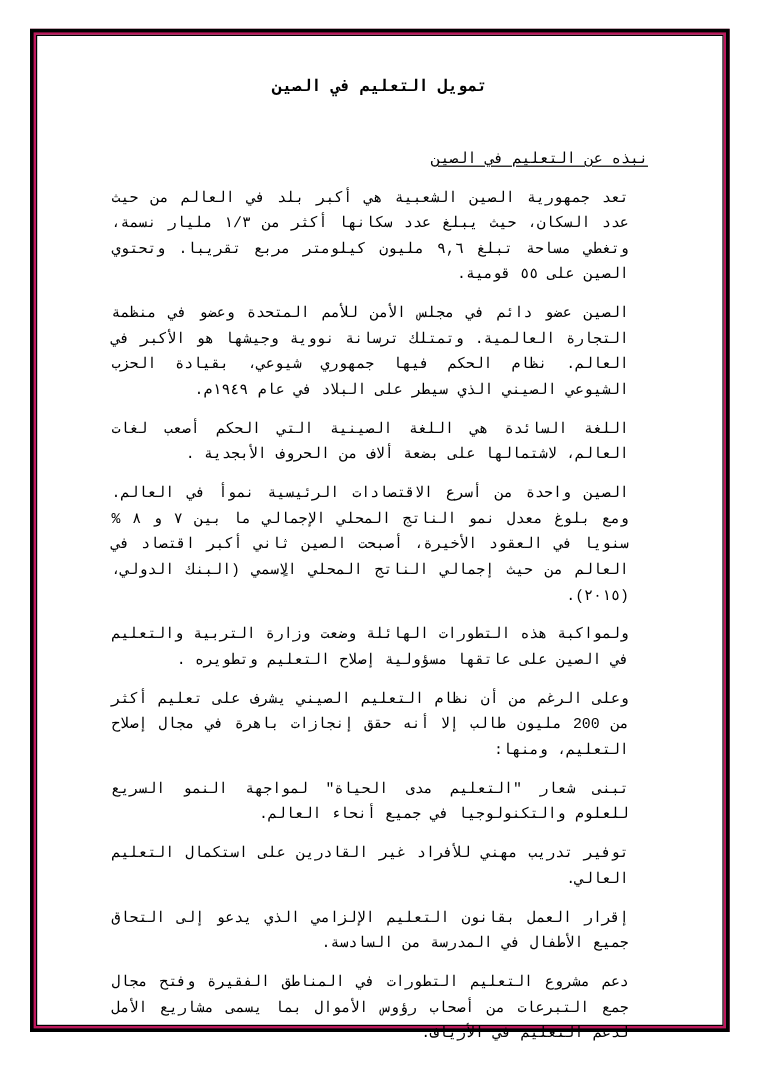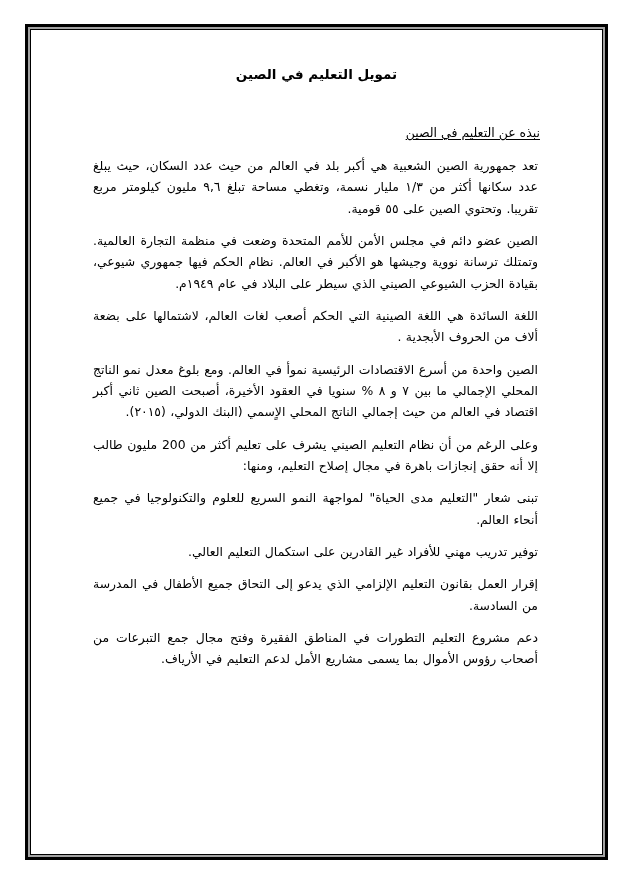--- a/index.html
+++ b/index.html
@@ -17,21 +17,22 @@
   }
 
   .page {
     position: absolute;
     left: 25px;
     top: 24px;
     width: 583px;
     height: 836px;
     box-sizing: border-box;
     border: 3px solid #000000;
-    background: #a3a3a3;
+    background: #be185d;
+    font-family: Liberation Mono, monospace;
   }
   .page-inner {
     position: absolute;
     left: 2px;
     top: 2px;
     right: 2px;
     bottom: 2px;
     border: 1px solid #000000;
     box-sizing: border-box;
     background: #ffffff;
@@ -65,21 +66,21 @@
     margin: 0 0 12px 0;
   }
   .section-heading span {
     text-decoration: underline;
     text-underline-offset: 2px;
   }
 
   p.para {
     font-size: 12.4px;
     line-height: 1.72;
-    margin: 0 2px 11px 0;
+    margin: 0 16px 11px 0;
     text-align: justify;
     text-align-last: right;
     word-spacing: 0.5px;
   }
   p.para:last-child {
     margin-bottom: 0;
   }
 </style>
 </head>
 <body>
@@ -88,23 +89,24 @@
   <div class="page-inner">
     <div class="content">
 
       <h1 class="doc-title">تمويل التعليم في الصين</h1>
 
       <div class="section-heading">
         <span>نبذه عن التعليم في الصين</span>
       </div>
 
       <p class="para">تعد جمهورية الصين الشعبية هي أكبر بلد في العالم من حيث عدد السكان، حيث يبلغ عدد سكانها أكثر من ١/٣ مليار نسمة، وتغطي مساحة تبلغ ٩,٦ مليون كيلومتر مربع تقريبا. وتحتوي الصين على ٥٥ قومية.</p>
-      <p class="para">الصين عضو دائم في مجلس الأمن للأمم المتحدة وضعت في منظمة التجارة العالمية. وتمتلك ترسانة نووية وجيشها هو الأكبر في العالم. نظام الحكم فيها جمهوري شيوعي، بقيادة الحزب الشيوعي الصيني الذي سيطر على البلاد في عام ١٩٤٩م.</p>
+      <p class="para">الصين عضو دائم في مجلس الأمن للأمم المتحدة وعضو في منظمة التجارة العالمية. وتمتلك ترسانة نووية وجيشها هو الأكبر في العالم. نظام الحكم فيها جمهوري شيوعي، بقيادة الحزب الشيوعي الصيني الذي سيطر على البلاد في عام ١٩٤٩م.</p>
       <p class="para">اللغة السائدة هي اللغة الصينية التي الحكم أصعب لغات العالم، لاشتمالها على بضعة ألاف من الحروف الأبجدية .</p>
       <p class="para">الصين واحدة من أسرع الاقتصادات الرئيسية نموأ في العالم. ومع بلوغ معدل نمو الناتج المحلي الإجمالي ما بين ٧ و ٨ % سنويا في العقود الأخيرة، أصبحت الصين ثاني أكبر اقتصاد في العالم من حيث إجمالي الناتج المحلي الاٍسمي (البنك الدولي، (٢٠١٥).</p>
+      <p class="para">ولمواكبة هذه التطورات الهائلة وضعت وزارة التربية والتعليم في الصين على عاتقها مسؤولية إصلاح التعليم وتطويره .</p>
       <p class="para">وعلى الرغم من أن نظام التعليم الصيني يشرف على تعليم أكثر من 200 مليون طالب إلا أنه حقق إنجازات باهرة في مجال إصلاح التعليم، ومنها:</p>
       <p class="para">تبنى شعار "التعليم مدى الحياة" لمواجهة النمو السريع للعلوم والتكنولوجيا في جميع أنحاء العالم.</p>
       <p class="para">توفير تدريب مهني للأفراد غير القادرين على استكمال التعليم العالي.</p>
       <p class="para">إقرار العمل بقانون التعليم الإلزامي الذي يدعو إلى التحاق جميع الأطفال في المدرسة من السادسة.</p>
       <p class="para">دعم مشروع التعليم التطورات في المناطق الفقيرة وفتح مجال جمع التبرعات من أصحاب رؤوس الأموال بما يسمى مشاريع الأمل لدعم التعليم في الأرياف.</p>
 
     </div>
   </div>
 </div>
 

